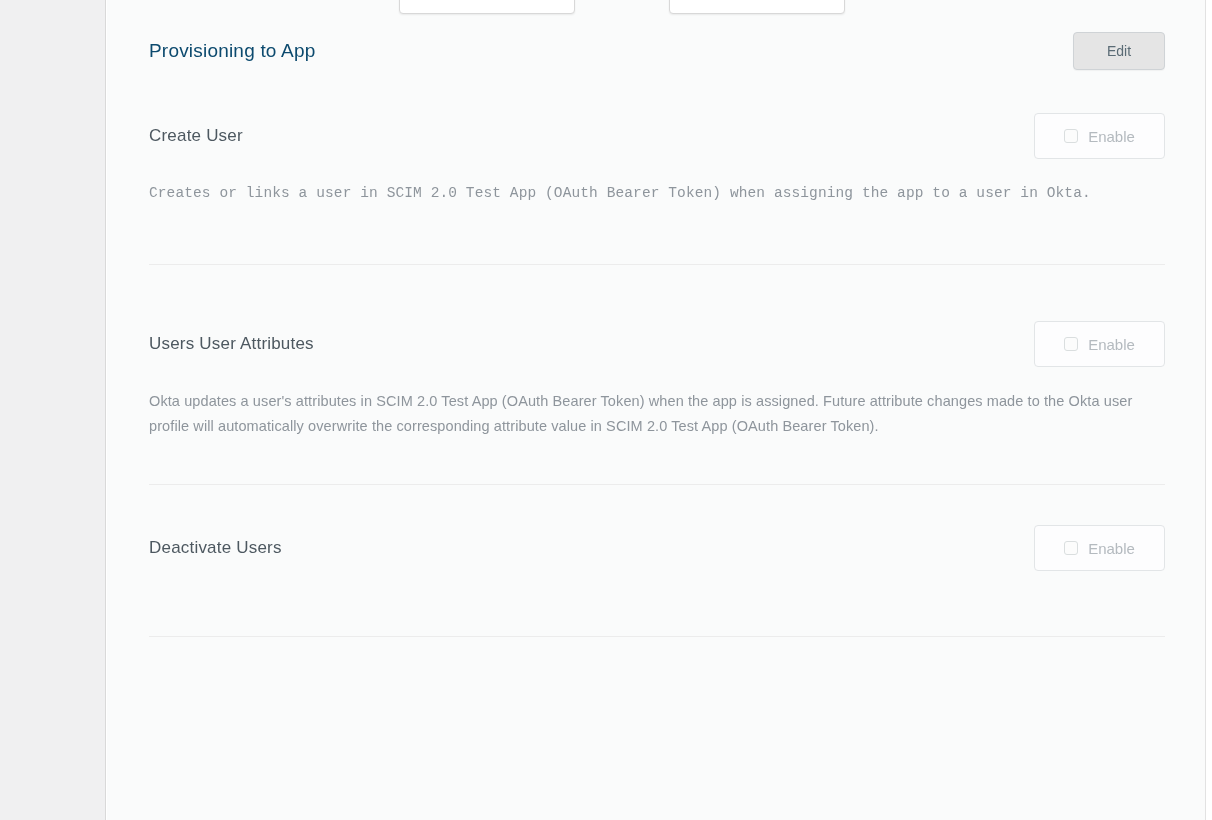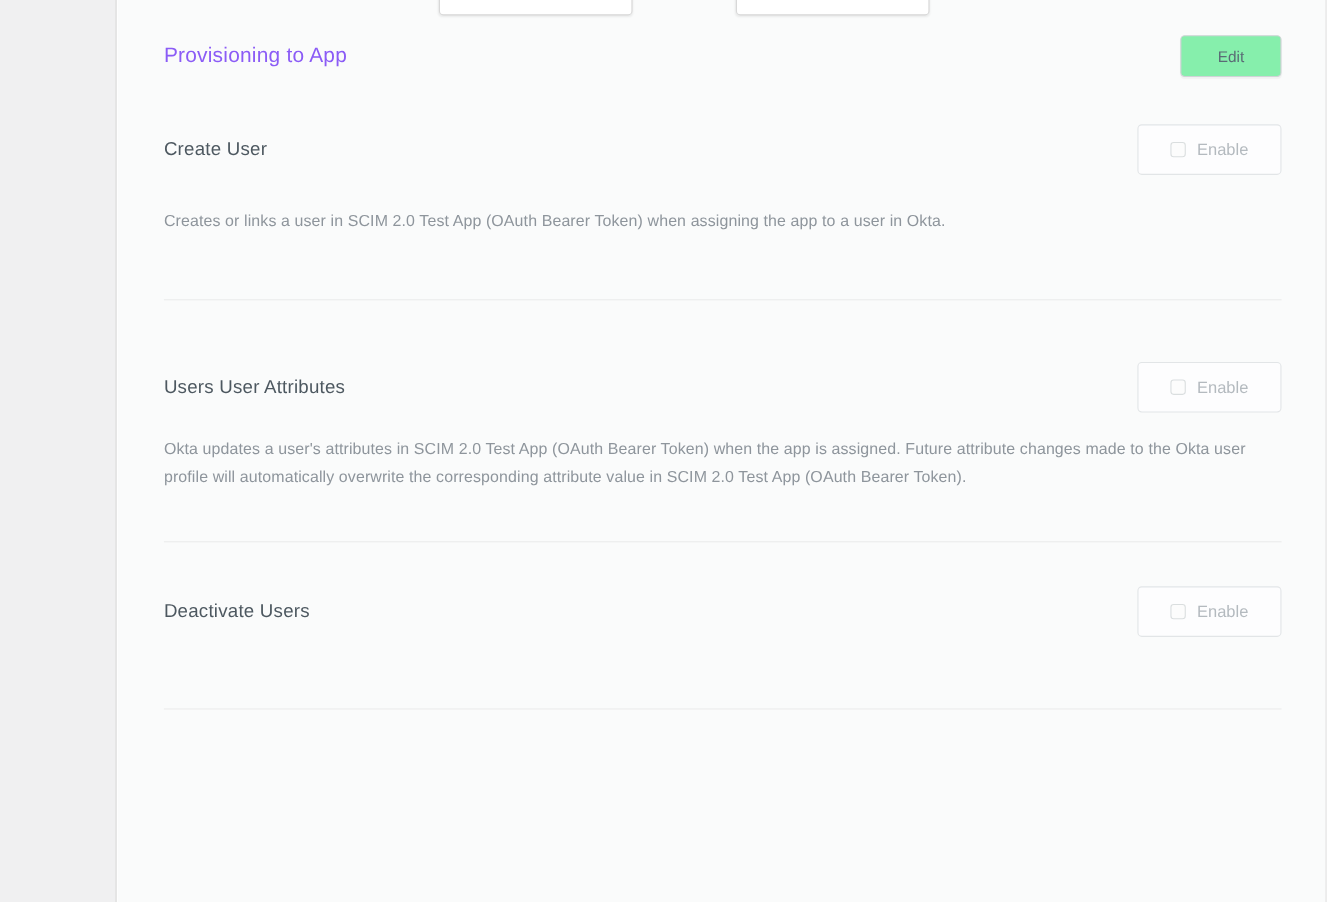--- a/index.html
+++ b/index.html
@@ -41,26 +41,26 @@
 
   .header-row {
     padding-top: 32px;
     display: flex;
     justify-content: space-between;
     align-items: center;
   }
   .page-title {
     font-size: 19px;
     font-weight: 400;
-    color: #8b5cf6;
+    color: #0c4a6e;
     letter-spacing: 0.2px;
   }
   .edit-btn {
     width: 92px; height: 38px;
-    background: #86efac;
+    background: #e5e5e5;
     border: 1px solid #cfd3d6;
     border-radius: 4px;
     color: #5a6b75;
     font-size: 14px;
     font-family: "Liberation Sans", sans-serif;
     box-shadow: 0 1px 1px rgba(0,0,0,0.04);
     cursor: pointer;
   }
 
   .section-row {
@@ -100,21 +100,21 @@
     border: 1px solid #dadedf;
     border-radius: 3px;
   }
 
   .desc {
     color: #8e959c;
     font-size: 14.5px;
     line-height: 25px;
     letter-spacing: 0.1px;
   }
-  .desc-create   { margin-top: 30px; }
+  .desc-create   { margin-top: 22px; font-family: Liberation Mono, monospace; }
   .desc-username { margin-top: 12px; }
   .desc-update   { margin-top: 22px; }
   .desc-deactivate { margin-top: 40px; }
 
   .desc a {
     color: #4a77ad;
     text-decoration: none;
     cursor: pointer;
   }
   .desc .em {

